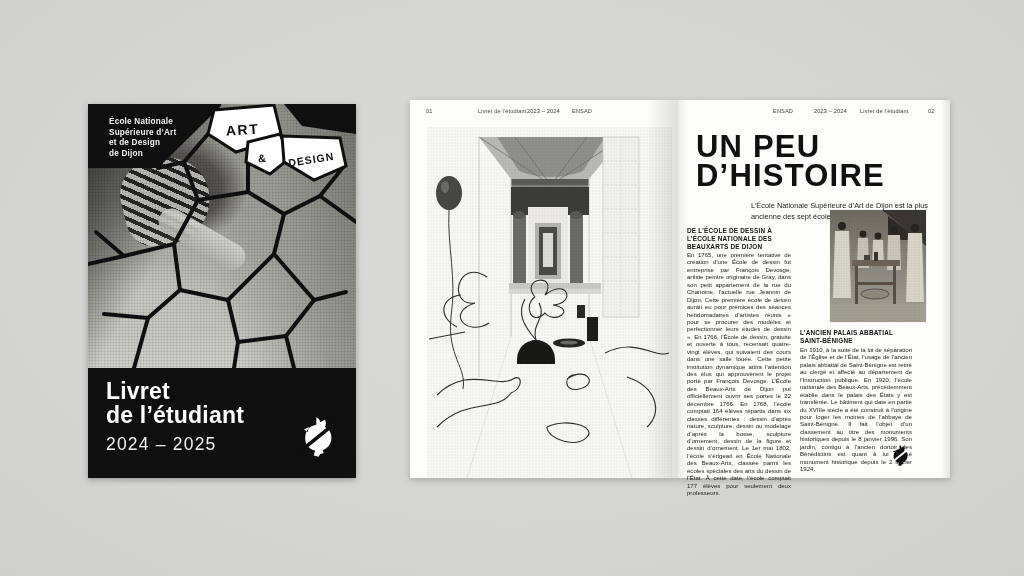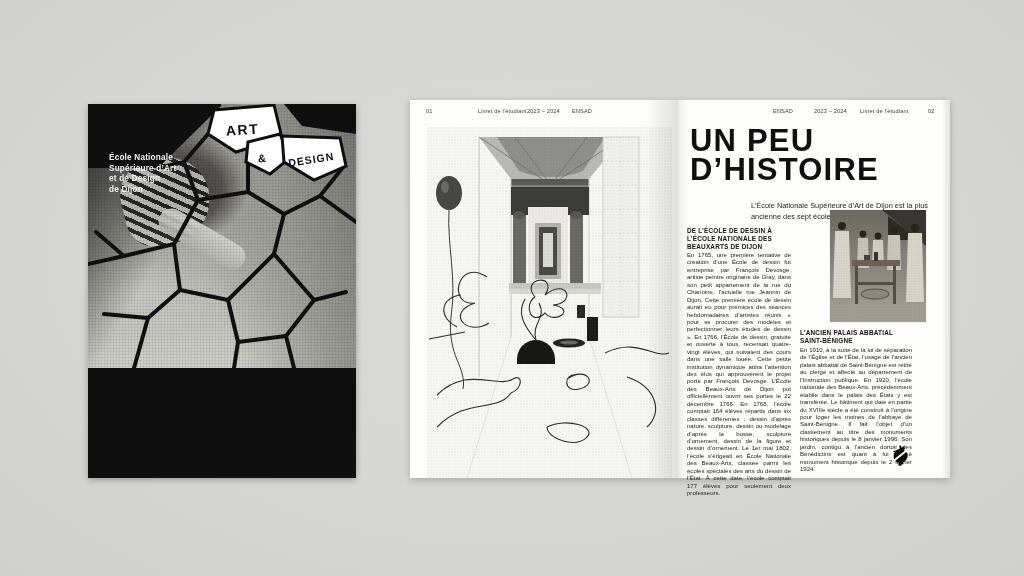--- a/index.html
+++ b/index.html
@@ -19,21 +19,21 @@
   .shirt{position:absolute;left:34px;top:54px;width:88px;height:86px;
     background:repeating-linear-gradient(38deg,#1d1d1b 0 4px,#c9c9c3 4px 9px);
     border-radius:45% 55% 60% 40%;transform:rotate(-14deg);opacity:.85;}
   .arm{position:absolute;left:66px;top:122px;width:96px;height:26px;border-radius:13px;
     background:linear-gradient(#d8d8d2,#b4b4ae);transform:rotate(30deg);opacity:.9;}
   .halftone{position:absolute;inset:0;pointer-events:none;
     background-image:radial-gradient(circle,rgba(0,0,0,.16) 0.8px,rgba(0,0,0,0) 1.1px);
     background-size:3px 3px;}
   .fracture{position:absolute;left:0;top:0;}
   .school-name{position:absolute;left:21px;top:13px;width:110px;color:#f3f3f3;
-    font-size:8.2px;line-height:1.28;letter-spacing:.2px;white-space:pre-line;font-weight:bold;margin-top:36px;}
+    font-size:8.2px;line-height:1.28;letter-spacing:.2px;white-space:pre-line;font-weight:bold;}
   .cover-bottom{position:absolute;left:0;top:264px;width:268px;height:110px;background:#0f0f0f;}
   .cover-title{position:absolute;left:18px;top:11px;color:#fff;font-weight:bold;
     font-size:23px;line-height:1.06;letter-spacing:.2px;white-space:pre-line;}
   .cover-years{position:absolute;left:18px;top:66px;color:#f2f2f2;font-weight:400;
     font-size:17.5px;letter-spacing:1.2px;}
   .cover-owl{position:absolute;right:16px;top:48px;}
   
   .spread{position:absolute;left:410px;top:100px;width:540px;height:378px;background:#fdfdfc;
           box-shadow:0 2px 7px rgba(0,0,0,.22);}
   .spine-a{position:absolute;left:236px;top:0;width:32px;height:378px;pointer-events:none;
@@ -110,20 +110,28 @@
       </g>
       <g>
         <polygon points="194,32 252,34 258,62 226,76 196,58" fill="#ffffff" stroke="#0f0f0f" stroke-width="3"></polygon>
         <text x="200" y="59" font-size="10.5" font-weight="bold" letter-spacing="1" fill="#0f0f0f" transform="rotate(-9 225 55)">DESIGN</text>
       </g>
     </svg>
     <div class="school-name">École Nationale
 Supérieure d’Art
 et de Design
 de Dijon</div>
+    <div class="cover-bottom">
+      <div class="cover-title">Livret
+de l’étudiant</div>
+      <div class="cover-years">2024 – 2025</div>
+      <svg class="cover-owl" width="40" height="42" viewBox="0 0 32 34" style="color:#fff;--cut:#0f0f0f">
+          <use href="#owl"></use>
+        </svg>
+    </div>
   </div>
 
   <div class="spread">
 
     <div class="page page-left">
       <span class="ph" style="left:16px;top:8px">01</span>
       <span class="ph" style="left:68px;top:8px">Livret de l’étudiant</span>
       <span class="ph" style="left:117px;top:8px">2023 – 2024</span>
       <span class="ph" style="left:162px;top:8px">ENSAD</span>
 
@@ -204,21 +212,21 @@
         </svg>
       </div>
     </div>
 
     <div class="page page-right">
       <span class="ph" style="left:95px;top:8px">ENSAD</span>
       <span class="ph" style="left:136px;top:8px">2023 – 2024</span>
       <span class="ph" style="left:182px;top:8px">Livret de l’étudiant</span>
       <span class="ph" style="left:250px;top:8px">02</span>
 
-      <h1 class="big-title" style="margin:0">UN PEU
+      <h1 class="big-title" style="margin:6px">UN PEU
 D’HISTOIRE</h1>
       <p class="intro" style="margin:16px">L’École Nationale Supérieure d’Art de Dijon est la plus ancienne des sept écoles nationales en région.</p>
 
       <h3 class="col-head c1h" style="margin:0">De l’école de dessin à l’école nationale des BeauxArts de Dijon</h3>
       <p class="col-body c1b" style="margin:0">En 1765, une première tentative de création d’une École de dessin fut entreprise par François Devosge, artiste peintre originaire de Gray, dans son petit appartement de la rue du Chanoine, l’actuelle rue Jeannin de Dijon. Cette première école de dessin aurait eu pour prémices des séances hebdomadaires d’artistes réunis « pour se procurer des modèles et perfectionner leurs études de dessin ». En 1766, l’École de dessin, gratuite et ouverte à tous, recensait quatre-vingt élèves, qui suivaient des cours dans une salle louée. Cette petite institution dynamique attira l’attention des élus qui approuvèrent le projet porté par François Devosge. L’École des Beaux-Arts de Dijon put officiellement ouvrir ses portes le 22 décembre 1766. En 1768, l’école comptait 164 élèves répartis dans six classes différentes : dessin d’après nature, sculpture, dessin ou modelage d’après la bosse, sculpture d’ornement, dessin de la figure et dessin d’ornement. Le 1er mai 1802, l’école s’érigeait en École Nationale des Beaux-Arts, classée parmi les écoles spéciales des arts du dessin de l’État. À cette date, l’école comptait 177 élèves pour seulement deux professeurs.</p>
 
       <div class="hist-photo">
         <svg width="96" height="112" viewBox="0 0 96 112">
           <defs>
             <linearGradient id="wall" x1="0" y1="0" x2="0" y2="1">

